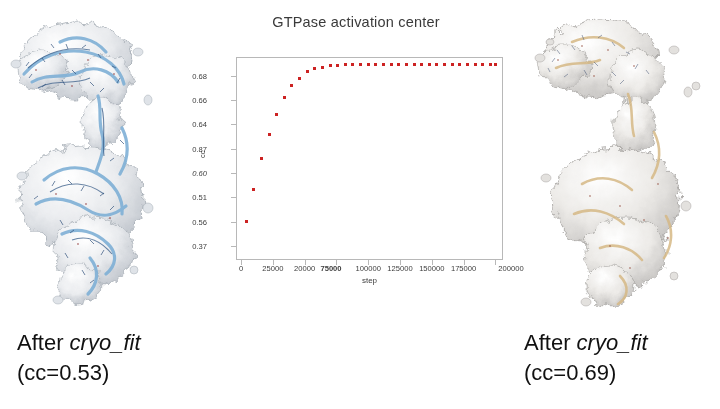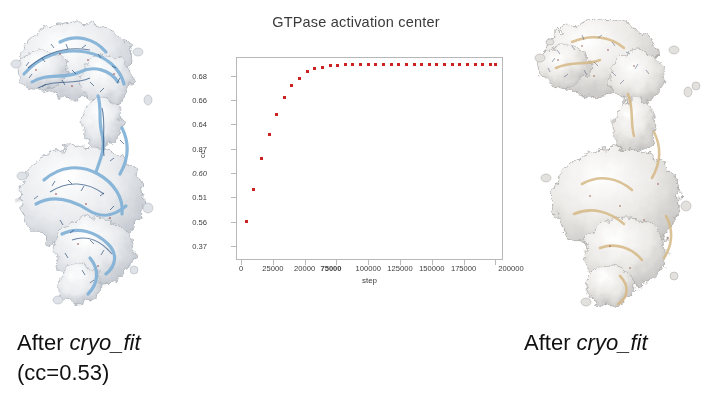--- a/index.html
+++ b/index.html
@@ -343,15 +343,16 @@
       </div>
   </div>
 
   <div class="caption cap-left">
     <div><span>After </span><span class="it">cryo_fit</span></div>
     <div>(cc=0.53)</div>
   </div>
 
   <div class="caption cap-right">
     <div><span>After </span><span class="it">cryo_fit</span></div>
+    <div>(cc=0.69)</div>
   </div>
 
 </div>
 
 </body></html>

